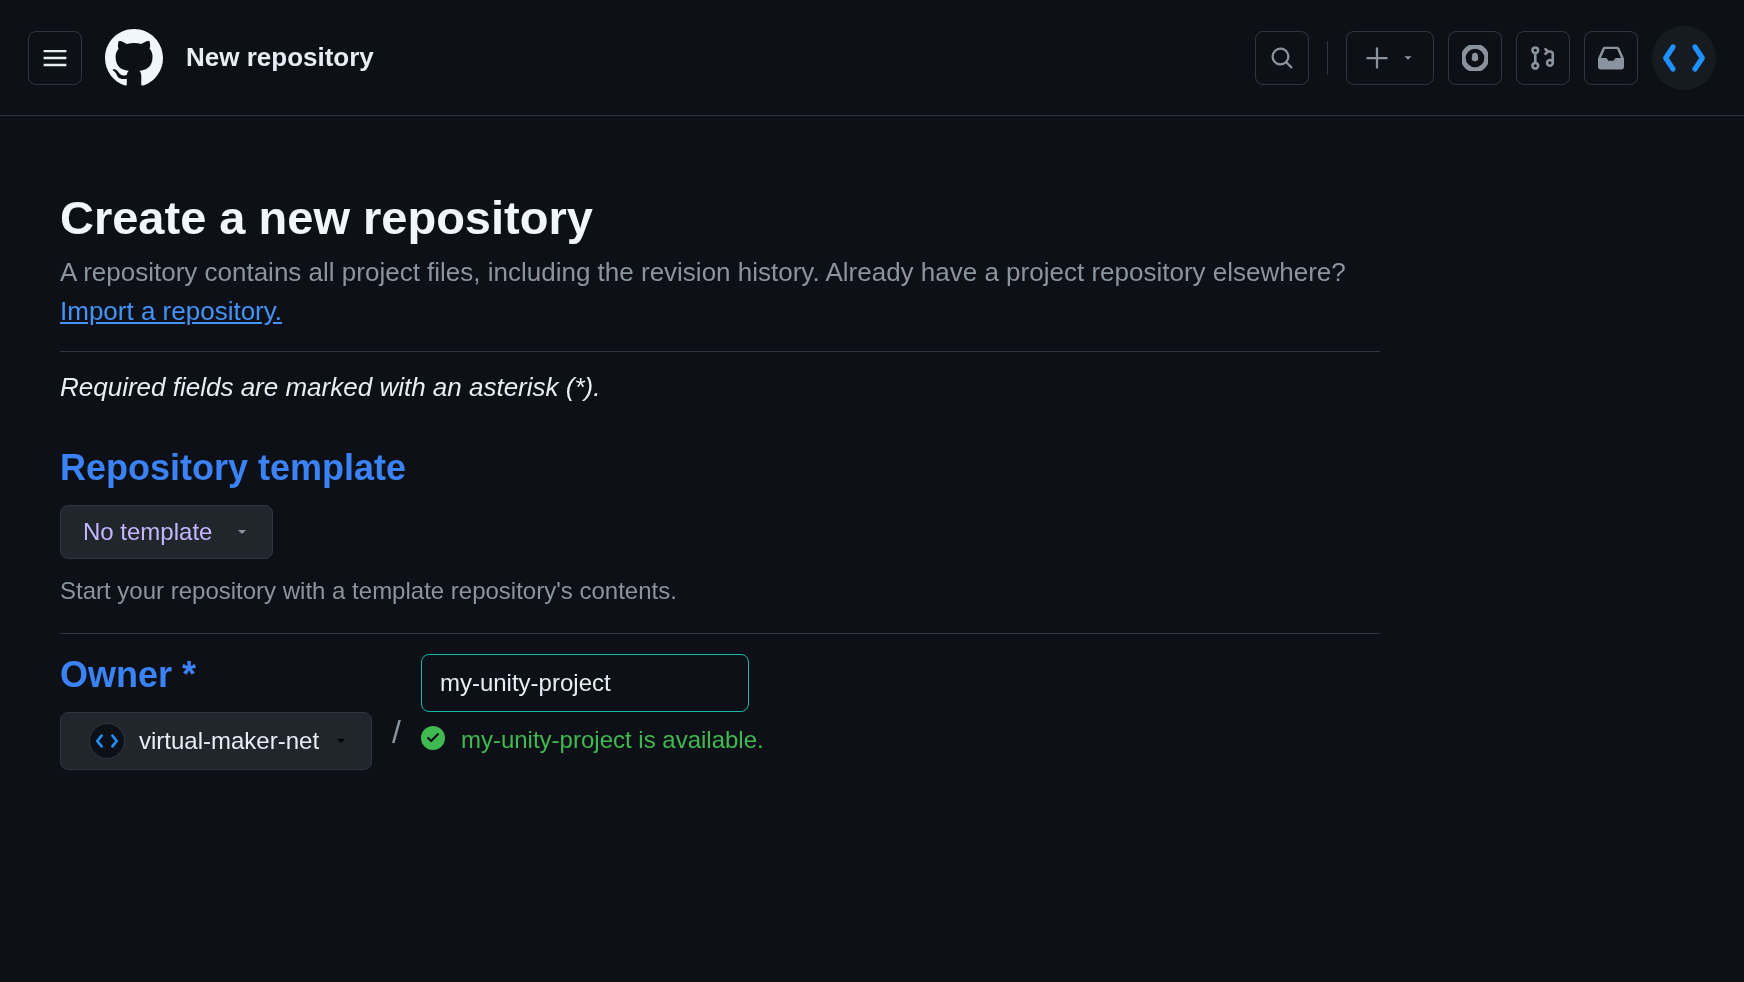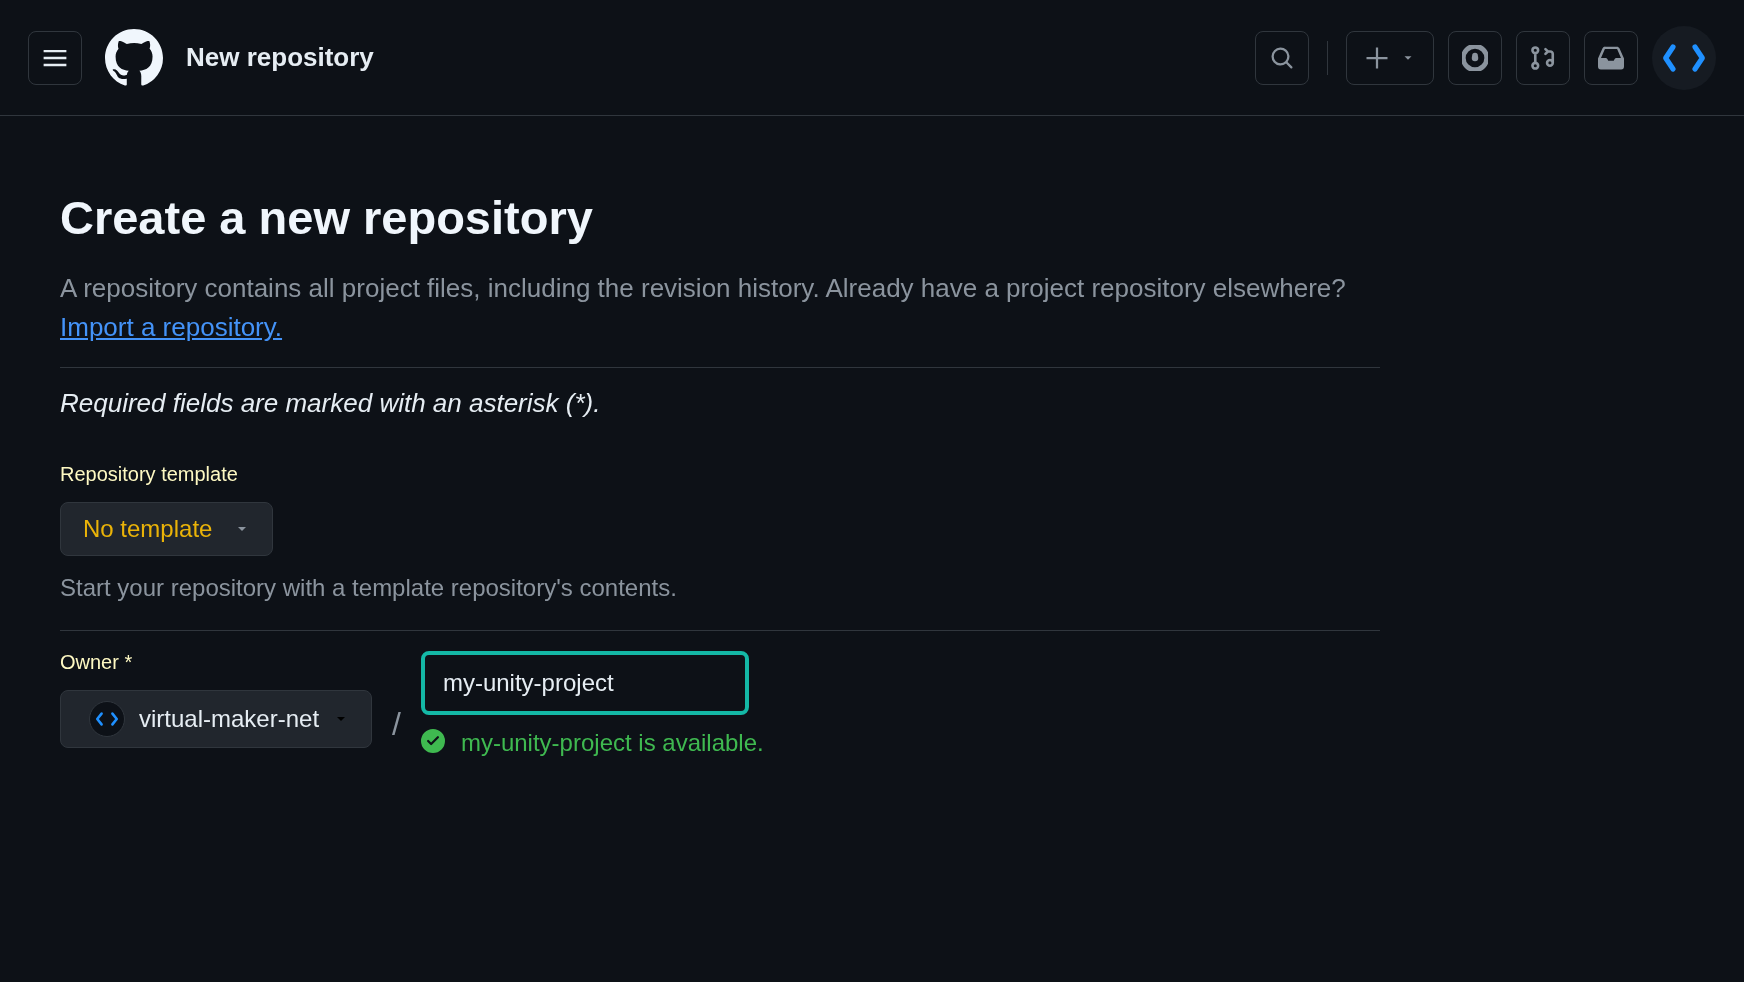--- a/index.html
+++ b/index.html
@@ -66,21 +66,21 @@
 
   .content {
     padding: 74px 0 0 0;
     max-width: 1400px;
     margin-left: 60px;
   }
   h1.main-heading {
     font-size: 47px;
     font-weight: 600;
     color: #f0f6fc;
-    margin-bottom: 24px;
+    margin-bottom: 8px;
   }
   .subtext {
     font-size: 26px;
     color: #8b949e;
     line-height: 1.5;
     margin-bottom: 20px;
     max-width: 1320px;
   }
   .subtext a {
     color: #4493f8;
@@ -93,35 +93,35 @@
     margin: 0 0 20px 0;
     width: 1320px;
   }
   .required-note {
     font-size: 26px;
     font-style: italic;
     color: #e6edf3;
     margin-bottom: 44px;
   }
   .field-label {
-    font-size: 20px;
-    font-weight: 400;
-    color: #fef9c3;
+    font-size: 36px;
+    font-weight: 700;
+    color: #3b82f6;
     margin-bottom: 16px;
   }
   .dropdown {
     display: inline-flex;
     align-items: center;
     gap: 22px;
     background: #21262d;
     border: 1px solid #30363d;
     border-radius: 8px;
     padding: 12px 22px;
     font-size: 24px;
-    color: #eab308;
+    color: #c4b5fd;
     cursor: pointer;
   }
   .dropdown .caret { fill: #8b949e; }
   .help-text {
     font-size: 24px;
     color: #8b949e;
     margin-top: 18px;
     margin-bottom: 28px;
   }
   .row-owner-repo {
@@ -149,21 +149,21 @@
   }
   .slash {
     font-size: 32px;
     color: #8b949e;
     padding: 0 20px;
     align-self: center;
     margin-top: 40px;
   }
   .repo-input {
     background: #0d1117;
-    border: 4px solid #14b8a6;
+    border: 1px solid #14b8a6;
     border-radius: 8px;
     padding: 14px 18px;
     font-size: 24px;
     color: #e6edf3;
     width: 328px;
   }
   .availability {
     display: flex;
     align-items: flex-start;
     gap: 16px;

